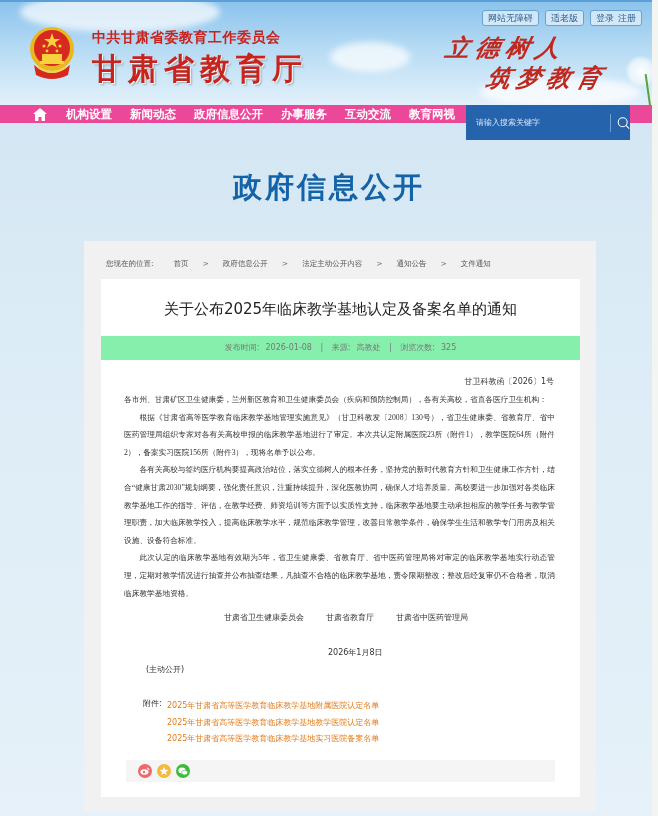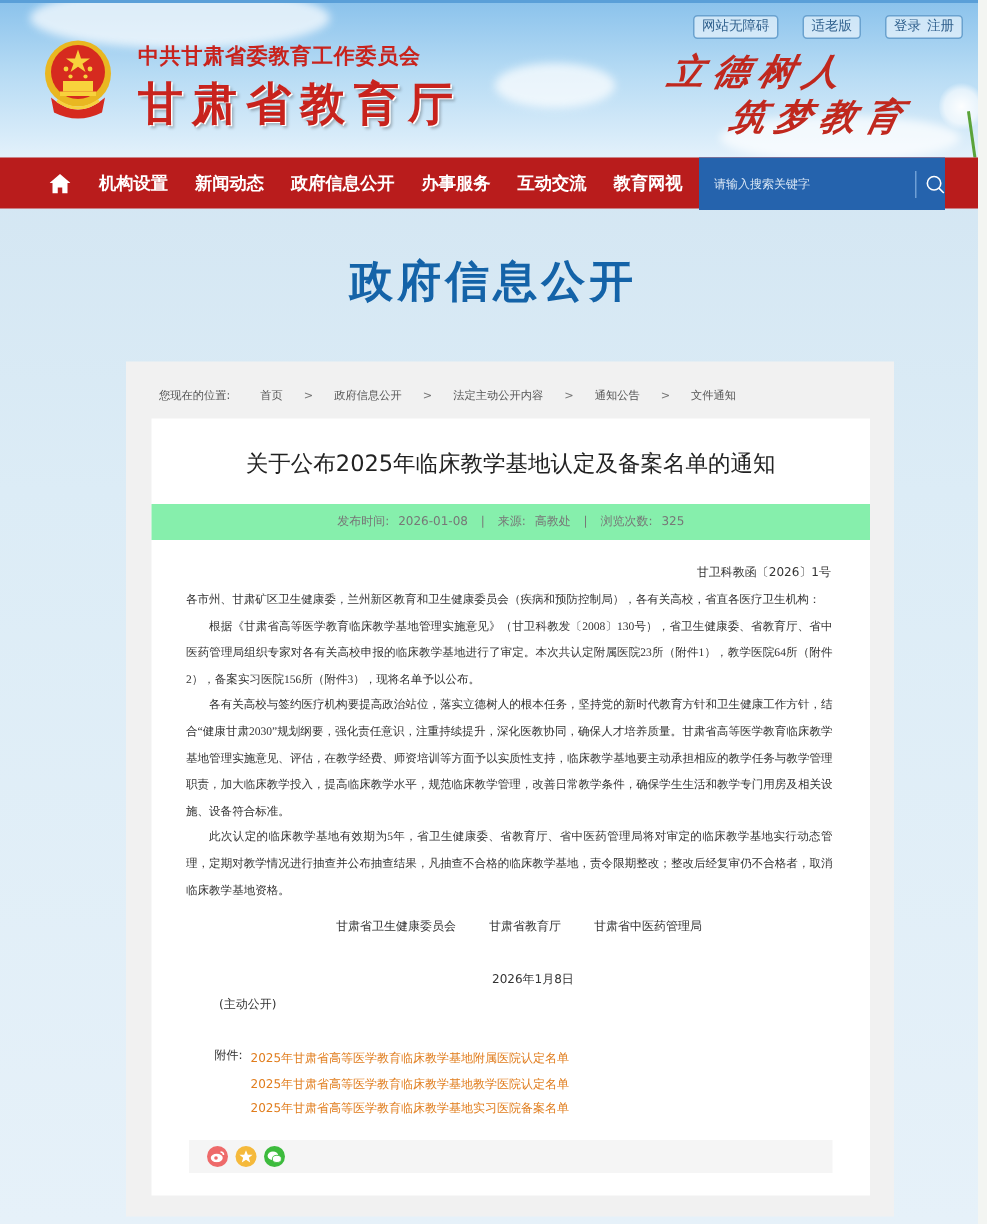--- a/index.html
+++ b/index.html
@@ -32,34 +32,34 @@
     font-size:30px; color:#c8231d; letter-spacing:6px;
     text-shadow: 1px 1px 0 #fff, 2px 2px 2px rgba(0,0,0,.25);
   }
   .slogan1, .slogan2 {
     position:absolute; font-family:"DejaVu Serif", serif; font-style:italic;
     font-weight:bold; color:#c0281e; font-size:24px; letter-spacing:6px;
     transform: skewX(-12deg);
   }
   .slogan1 { left:446px; top:30px; }
   .slogan2 { left:487px; top:60px; }
-  .top-btns { position:absolute; right:10px; top:8px; display:flex; gap:16px; }
+  .top-btns { position:absolute; right:10px; top:8px; display:flex; gap:6px; }
   .top-btn {
     height:16px; padding:0 5px; border:1px solid #6aa2cf; border-radius:3px;
     background:rgba(255,255,255,.55); font-size:9px; color:#2e5f8c; line-height:14px;
     display:flex; gap:4px; align-items:center;
   }
   .dandelion { position:absolute; left:626px; top:52px; width:30px; height:34px; border-radius:50%;
     background: radial-gradient(circle, rgba(255,255,255,.95) 0%, rgba(255,255,255,.6) 50%, rgba(255,255,255,0) 70%); }
   .stem { position:absolute; left:647px; top:72px; width:2px; height:34px; background:#5aa33a; transform:rotate(-8deg); }
 
   
   .nav {
-    position:absolute; left:0; top:105px; width:658px; height:34px;
-    background:#b91c1c; display:flex; align-items:center;
+    position:absolute; left:0; top:105px; width:658px; height:18px;
+    background:#ec4899; display:flex; align-items:center;
   }
   .home-icon { margin-left:32px; width:16px; height:16px; display:flex; align-items:center; justify-content:center; }
   .nav-item {
     color:#fff; font-weight:bold; font-size:11.5px; margin-left:0;
     font-family:"DejaVu Sans", sans-serif;
   }
   .nav-items { display:flex; margin-left:18px; gap:18px; }
   .search {
     position:absolute; left:466px; top:105px; width:164px; height:35px;
     background:#2563ad; display:flex; align-items:center;
@@ -215,21 +215,21 @@
   <span>来源:</span><span>高教处</span>
   <span>|</span>
   <span>浏览次数:</span><span>325</span>
 </div>
 
 <div class="doc-no">甘卫科教函〔2026〕1号</div>
 
 <div class="body-text">
   <p>各市州、甘肃矿区卫生健康委，兰州新区教育和卫生健康委员会（疾病和预防控制局），各有关高校，省直各医疗卫生机构：</p>
   <p class="indent">根据《甘肃省高等医学教育临床教学基地管理实施意见》（甘卫科教发〔2008〕130号），省卫生健康委、省教育厅、省中医药管理局组织专家对各有关高校申报的临床教学基地进行了审定。本次共认定附属医院23所（附件1），教学医院64所（附件2），备案实习医院156所（附件3），现将名单予以公布。</p>
-  <p class="indent">各有关高校与签约医疗机构要提高政治站位，落实立德树人的根本任务，坚持党的新时代教育方针和卫生健康工作方针，结合“健康甘肃2030”规划纲要，强化责任意识，注重持续提升，深化医教协同，确保人才培养质量。甘肃省高等医学教育临床教学基地管理实施意见、评估，在教学经费、师资培训等方面予以实质性支持，临床教学基地要主动承担相应的教学任务与教学管理职责，加大临床教学投入，提高临床教学水平，规范临床教学管理，改善日常教学条件，确保学生生活和教学专门用房及相关设施、设备符合标准。</p>
+  <p class="indent">各有关高校与签约医疗机构要提高政治站位，落实立德树人的根本任务，坚持党的新时代教育方针和卫生健康工作方针，结合“健康甘肃2030”规划纲要，强化责任意识，注重持续提升，深化医教协同，确保人才培养质量。高校要进一步加强对各类临床教学基地工作的指导、评估，在教学经费、师资培训等方面予以实质性支持，临床教学基地要主动承担相应的教学任务与教学管理职责，加大临床教学投入，提高临床教学水平，规范临床教学管理，改善日常教学条件，确保学生生活和教学专门用房及相关设施、设备符合标准。</p>
   <p class="indent">此次认定的临床教学基地有效期为5年，省卫生健康委、省教育厅、省中医药管理局将对审定的临床教学基地实行动态管理，定期对教学情况进行抽查并公布抽查结果，凡抽查不合格的临床教学基地，责令限期整改；整改后经复审仍不合格者，取消临床教学基地资格。</p>
 </div>
 
 <div class="signers">
   <span>甘肃省卫生健康委员会</span>
   <span>甘肃省教育厅</span>
   <span>甘肃省中医药管理局</span>
 </div>
 <div class="sign-date">2026年1月8日</div>
 <div class="public-note">(主动公开)</div>

